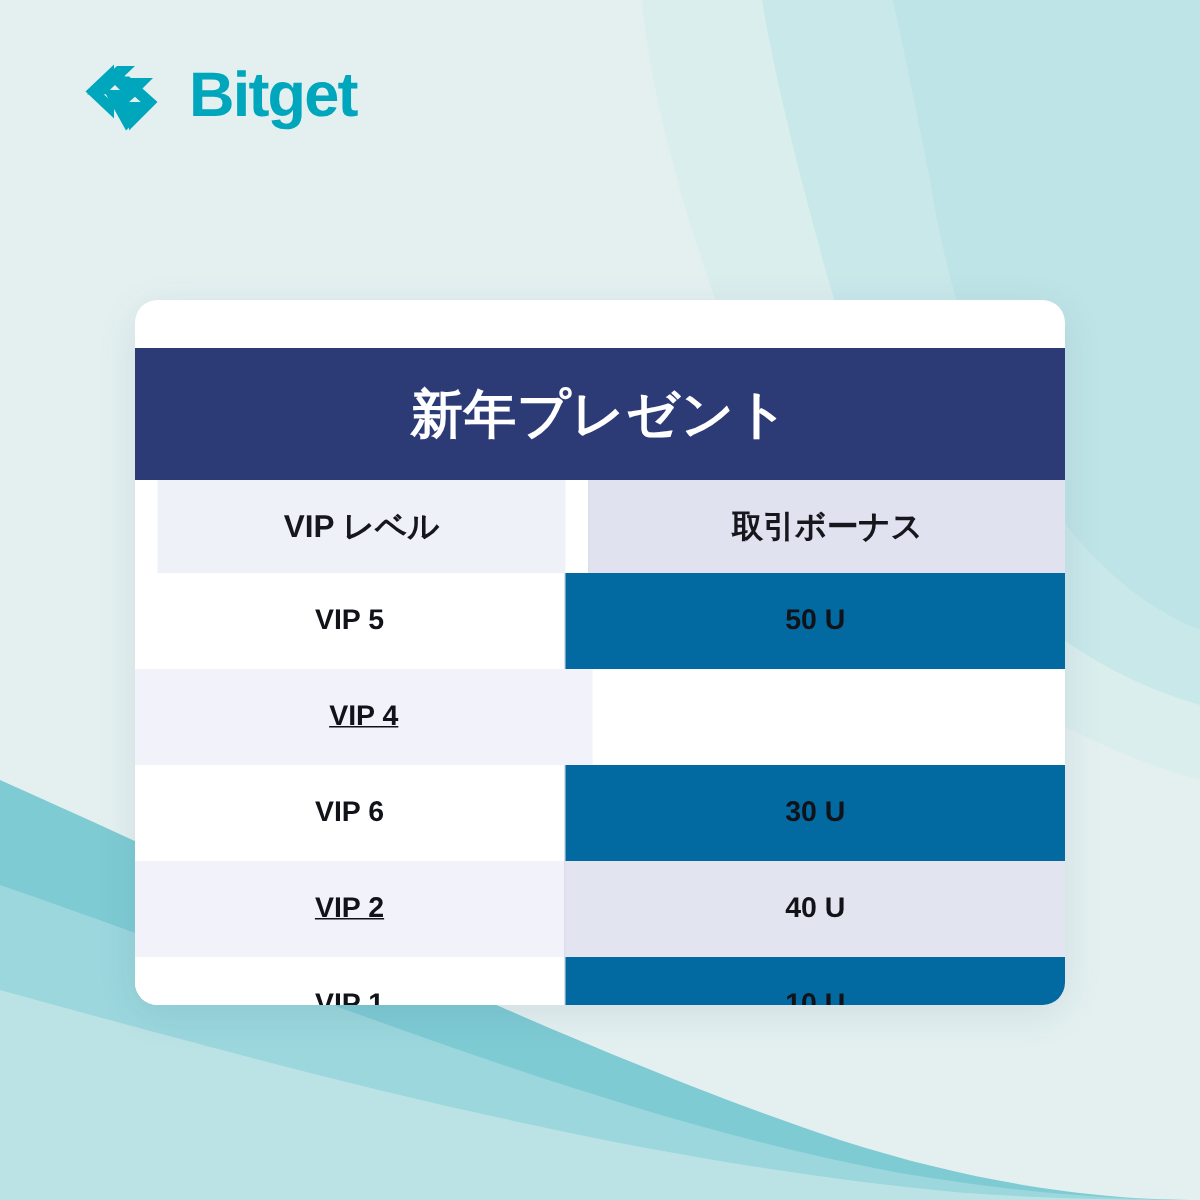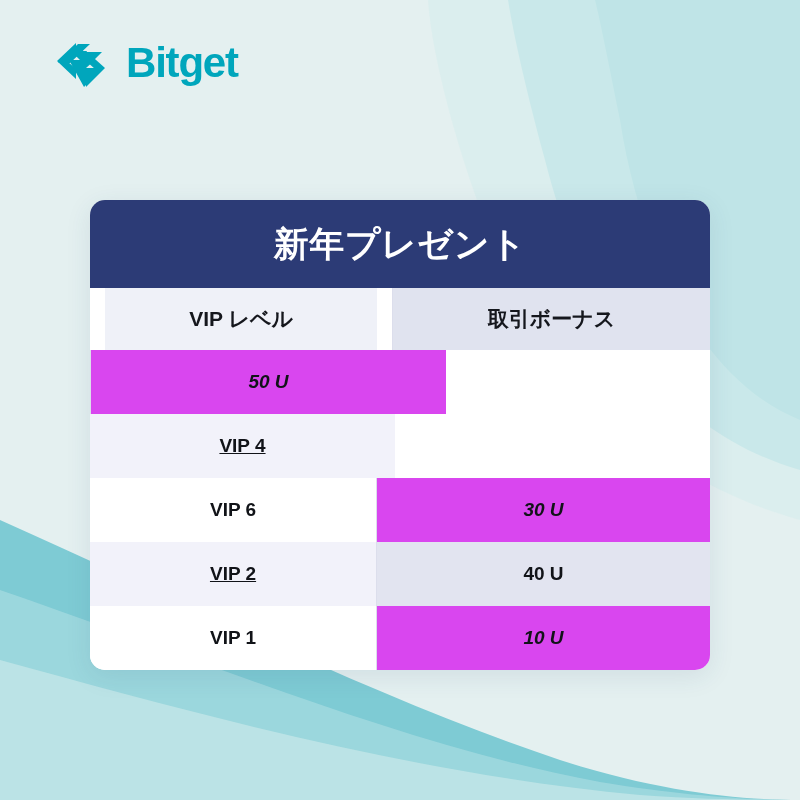--- a/index.html
+++ b/index.html
@@ -61,20 +61,21 @@
   .card-title {
     height: 88px;
     background: #2c3b76;
     color: #ffffff;
     display: flex;
     align-items: center;
     justify-content: center;
     font-size: 35px;
     font-weight: bold;
     letter-spacing: 0.5px;
+    margin-top: 32px;
   }
 
   .table {
     display: flex;
     flex-direction: column;
     height: 382px;
   }
 
   .trow {
     display: flex;
@@ -98,21 +99,21 @@
     font-weight: bold;
     color: #15171d;
     margin-left: 15px;
   }
   .trow.head .tcell.left  { background: #eff1f8; }
   .trow.head .tcell.right { background: #e0e3ef; }
 
   
   .trow.body .tcell { font-size: 19px; font-weight: bold; }
   .trow.body.odd  .tcell.left  { background: #ffffff; }
-  .trow.body.odd  .tcell.right { background: #d946ef; font-style: italic; }
+  .trow.body.odd  .tcell.right { background: #0369a1; }
   .trow.body.even .tcell.left  { background: #f2f2fa; text-decoration: underline; }
   .trow.body.even .tcell.right { background: #e2e4f0; }
 
   
   .tcell.right { border-left: 1px solid #dcdeec; }
 </style>
 </head>
 <body>
 
 <svg id="bg-waves" viewBox="0 0 800 800" preserveAspectRatio="none" aria-hidden="true">
@@ -145,20 +146,21 @@
   <div class="card-title">新年プレゼント</div>
 
   <div class="table">
 
     <div class="trow head">
       <div class="tcell left">VIP レベル</div>
       <div class="tcell right">取引ボーナス</div>
     </div>
 
     <div class="trow body odd">
+      <div class="tcell left">VIP 5</div>
       <div class="tcell right">50 U</div>
     </div>
 
     <div class="trow body even">
       <div class="tcell left">VIP 4</div>
     </div>
 
     <div class="trow body odd">
       <div class="tcell left">VIP 6</div>
       <div class="tcell right">30 U</div>

